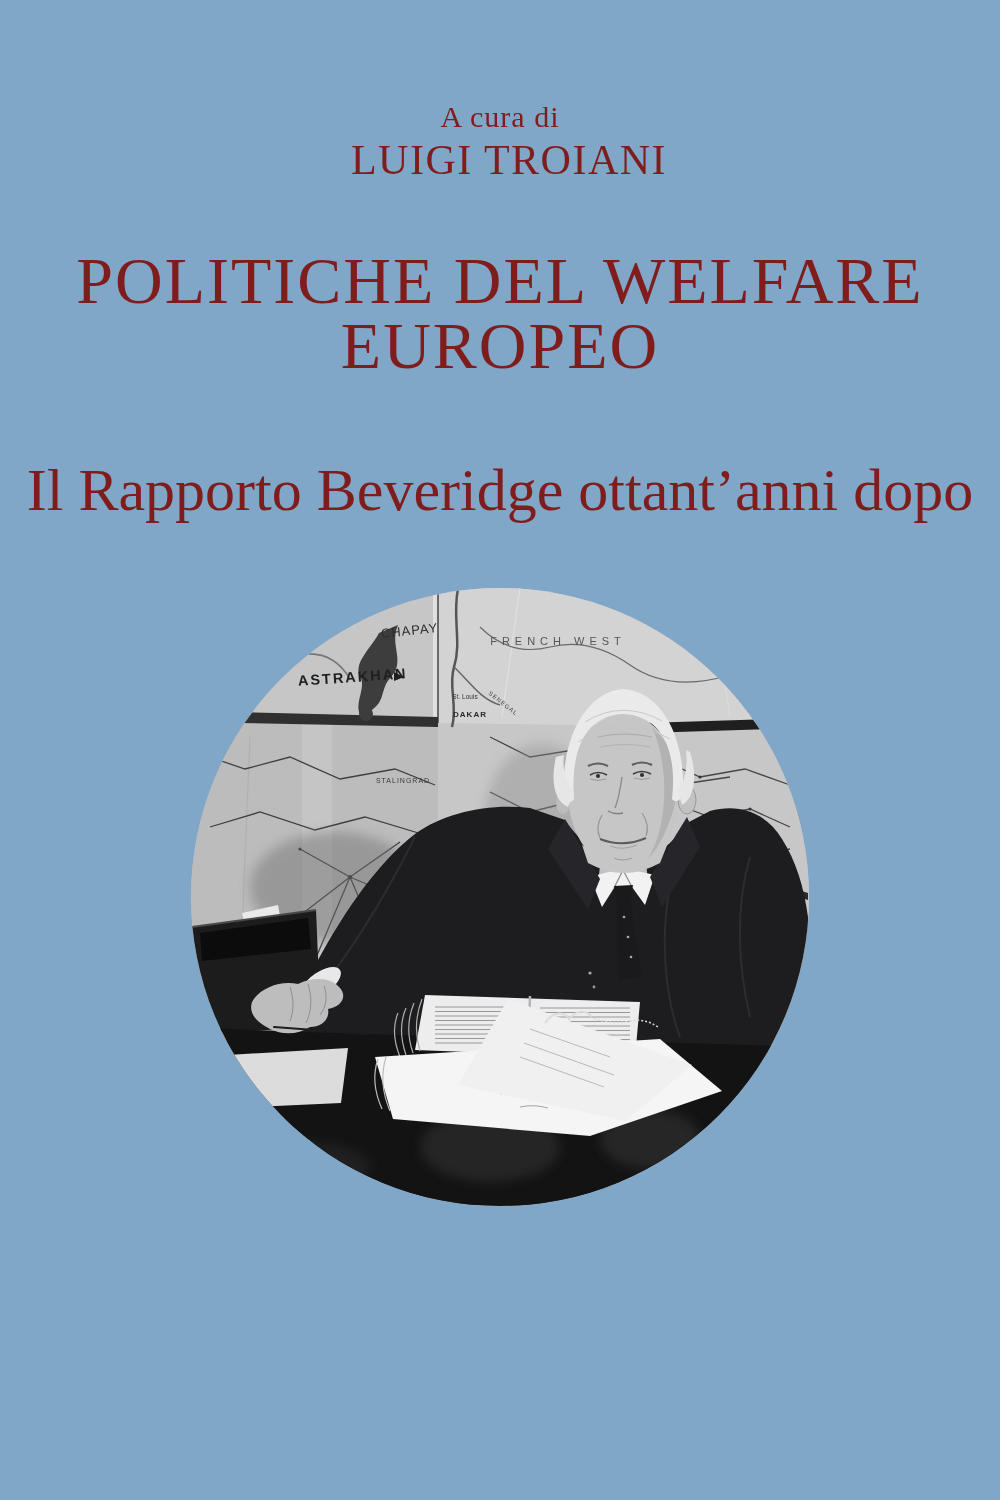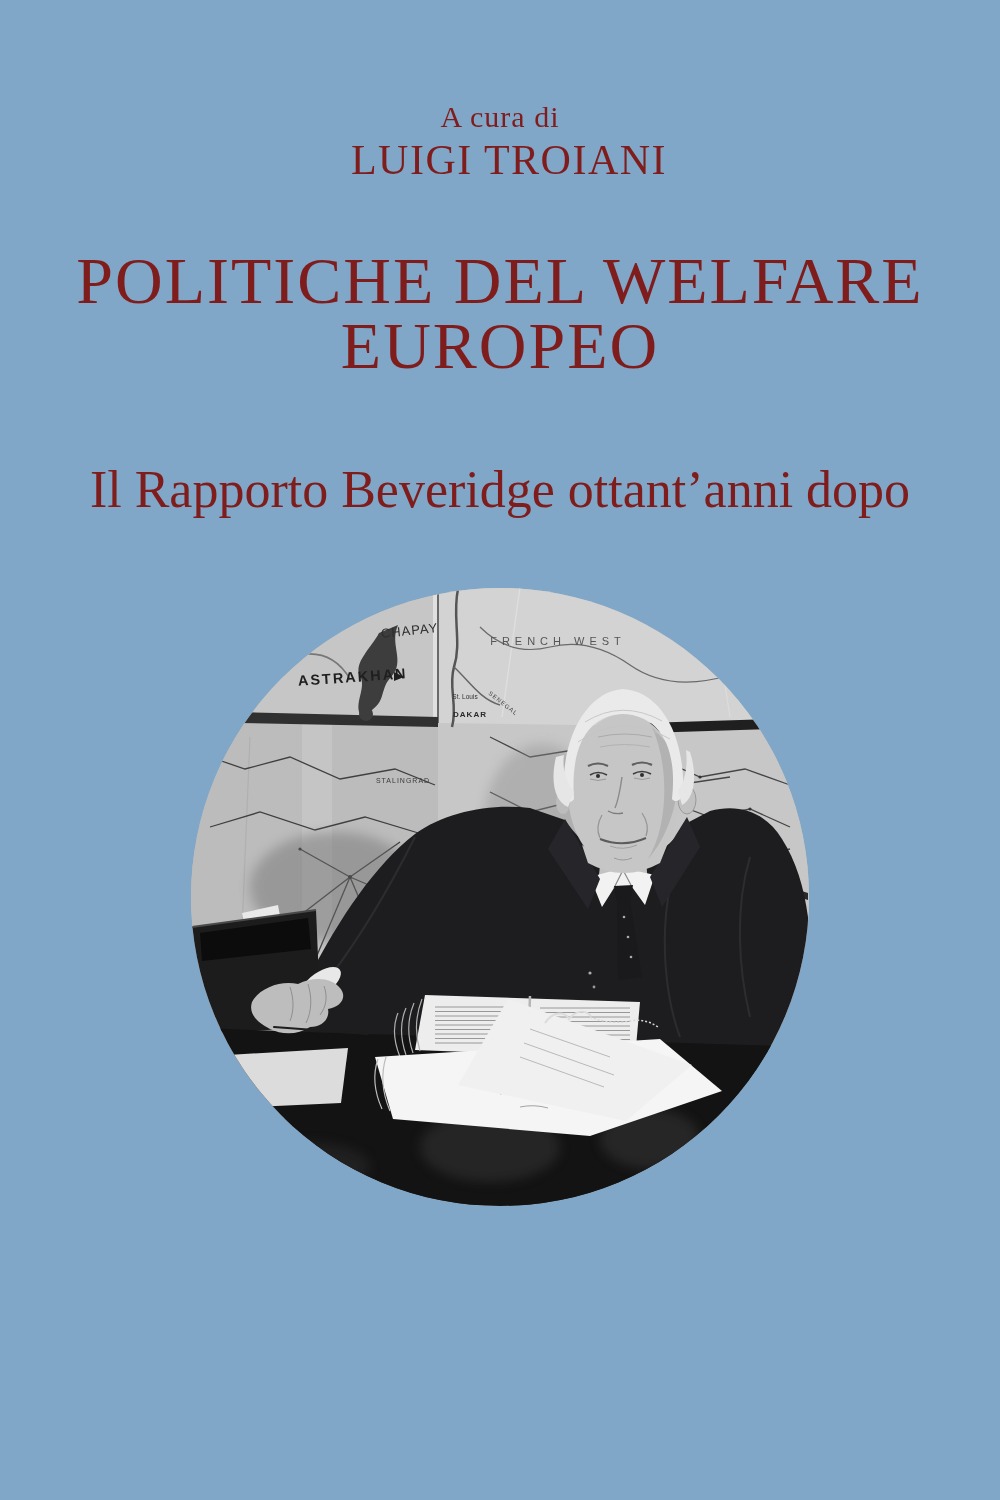--- a/index.html
+++ b/index.html
@@ -8,21 +8,21 @@
     background:#80a7c8;
     font-family:"Liberation Serif", serif;
     color:#7f1d1d;
   }
   .editor-block{position:absolute;top:98px;left:0;width:1000px;text-align:center;}
   .editor-prefix{font-size:30px;line-height:38px;letter-spacing:1px;}
   .editor-name{font-size:42px;line-height:48px;letter-spacing:1.5px;padding-left:18px;}
   .title-block{position:absolute;top:248px;left:0;width:1000px;text-align:center;}
   .title-line{font-size:66px;line-height:65px;letter-spacing:2px;font-weight:normal;}
   .subtitle{position:absolute;top:462px;left:0;width:1000px;text-align:center;
-    font-size:52px;line-height:56px;}
+    font-size:60px;line-height:56px;}
   .photo-wrap{position:absolute;left:190px;top:587px;width:620px;height:620px;}
   .publisher-block{position:absolute;left:0;top:1295px;width:1000px;text-align:center;}
 </style>
 </head>
 <body>
 
 <div class="cover">
 
   <div class="editor-block">
     <div class="editor-prefix">A cura di</div>

